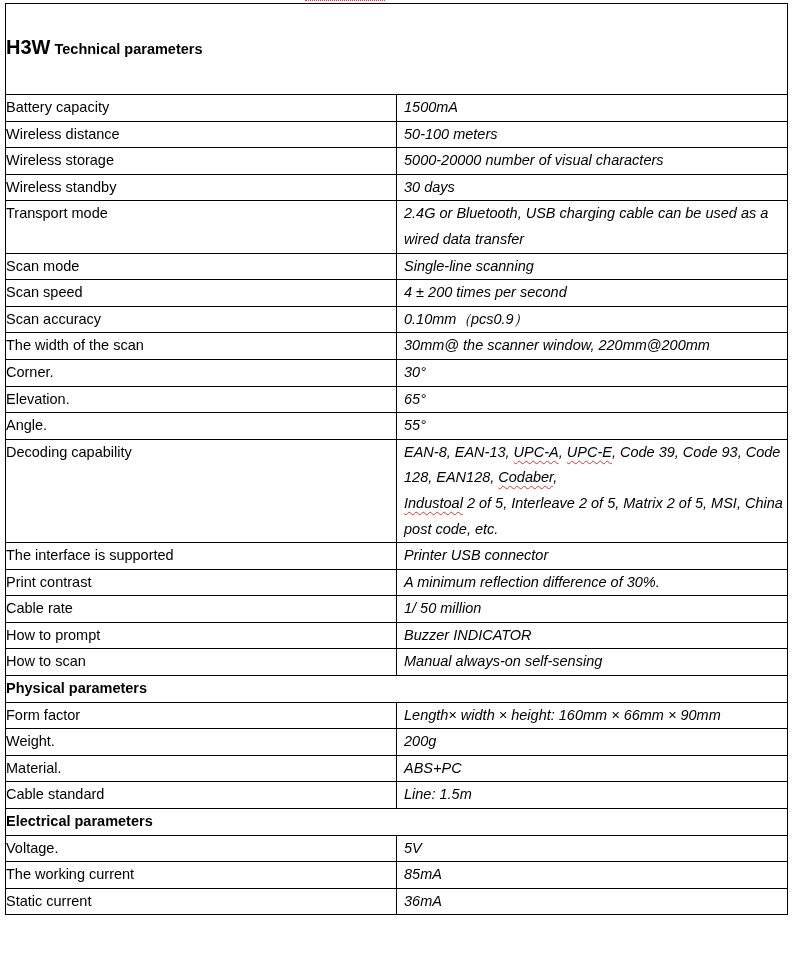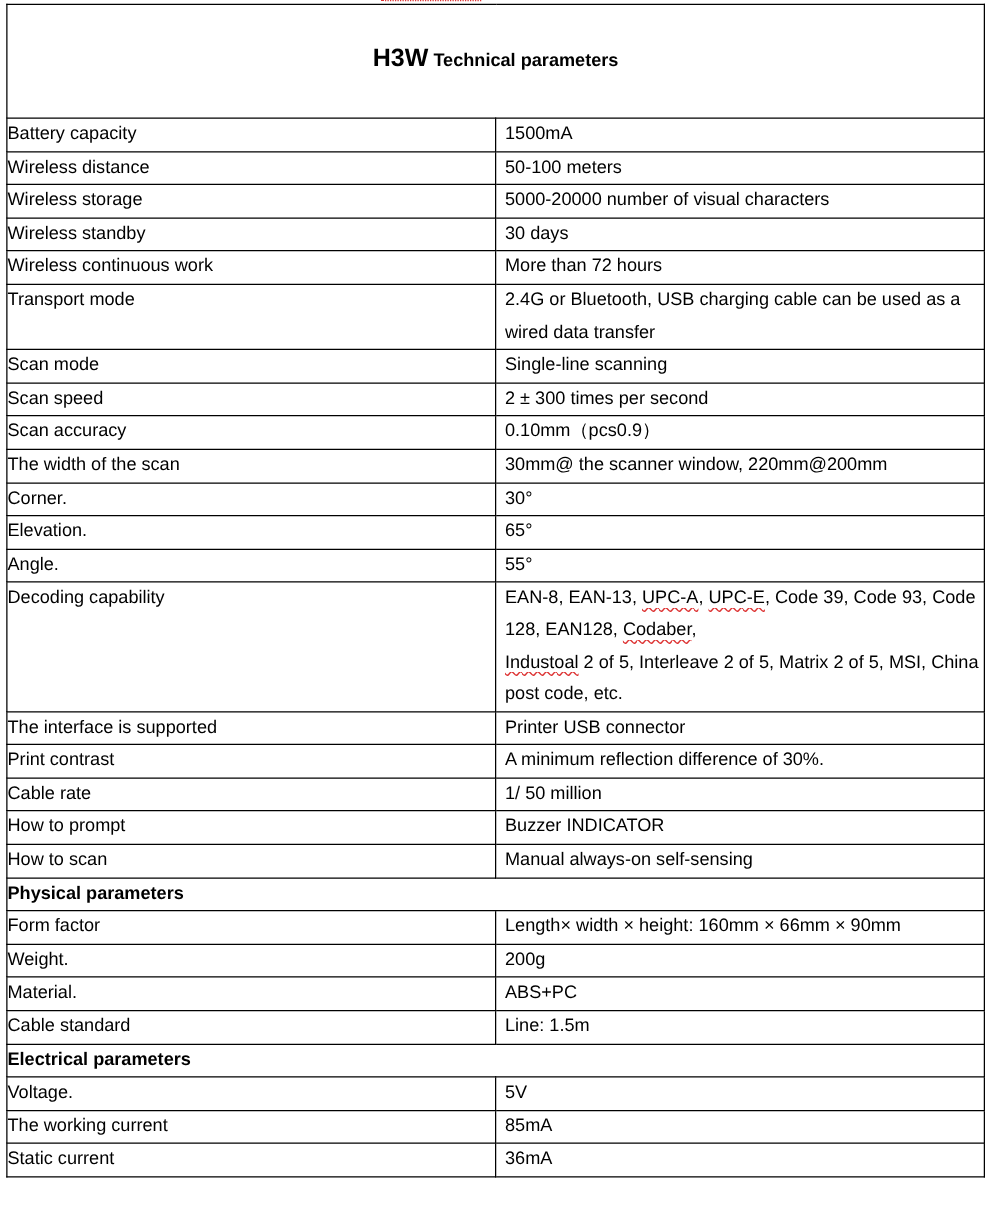--- a/index.html
+++ b/index.html
@@ -3,25 +3,25 @@
 <meta charset="utf-8">
 <style>
   html, body { margin: 0; padding: 0; background: #ffffff; }
   body { width: 793px; height: 973px; position: relative; overflow: hidden;
          font-family: "Liberation Sans", "DejaVu Sans", sans-serif; color: #000; }
   .top-mark { position: absolute; left: 305px; top: 0; width: 80px; height: 2px;
               border-top: 1px dotted #d33; }
   table.spec { position: absolute; left: 5px; top: 3px; width: 783px;
                border-collapse: collapse; table-layout: fixed; }
   table.spec td { border: 1.5px solid #000; padding: 0; font-size: 14.5px; line-height: 25.6px; }
-  td.title { height: 90px; text-align: center; vertical-align: middle;
+  td.title { height: 90px; vertical-align: middle;
              font-size: 24px; font-weight: bold; }
   td.title .model { font-size: 20px; }
   td.label { width: 213px; text-align: left; vertical-align: top; }
-  td.value { padding-left: 7px !important; vertical-align: top; }
+  td.value { padding-left: 7px !important; vertical-align: top; font-style: italic; }
   td.section { text-align: left; font-weight: bold; font-size: 14px; }
   .squiggle { text-decoration: underline wavy #d33; text-decoration-thickness: 1px;
               text-underline-offset: 3px; }
 </style>
 </head>
 <body>
 
 <div class="top-mark"></div>
 
 <table class="spec">
@@ -42,34 +42,30 @@
       </tr>
       <tr>
         <td class="label">Wireless storage</td>
         <td class="value">5000-20000 number of visual characters</td>
       </tr>
       <tr>
         <td class="label">Wireless standby</td>
         <td class="value">30 days</td>
       </tr>
       <tr>
-        <td class="label">Wireless continuous work</td>
-        <td class="value">More than 72 hours</td>
-      </tr>
-      <tr>
         <td class="label">Transport mode</td>
         <td class="value">2.4G or Bluetooth, USB charging cable can be used as a wired data transfer</td>
       </tr>
       <tr>
         <td class="label">Scan mode</td>
         <td class="value">Single-line scanning</td>
       </tr>
       <tr>
         <td class="label">Scan speed</td>
-        <td class="value">2 ± 300 times per second</td>
+        <td class="value">4 ± 200 times per second</td>
       </tr>
       <tr>
         <td class="label">Scan accuracy</td>
         <td class="value">0.10mm（pcs0.9）</td>
       </tr>
       <tr>
         <td class="label">The width of the scan</td>
         <td class="value">30mm@ the scanner window, 220mm@200mm</td>
       </tr>
       <tr>

